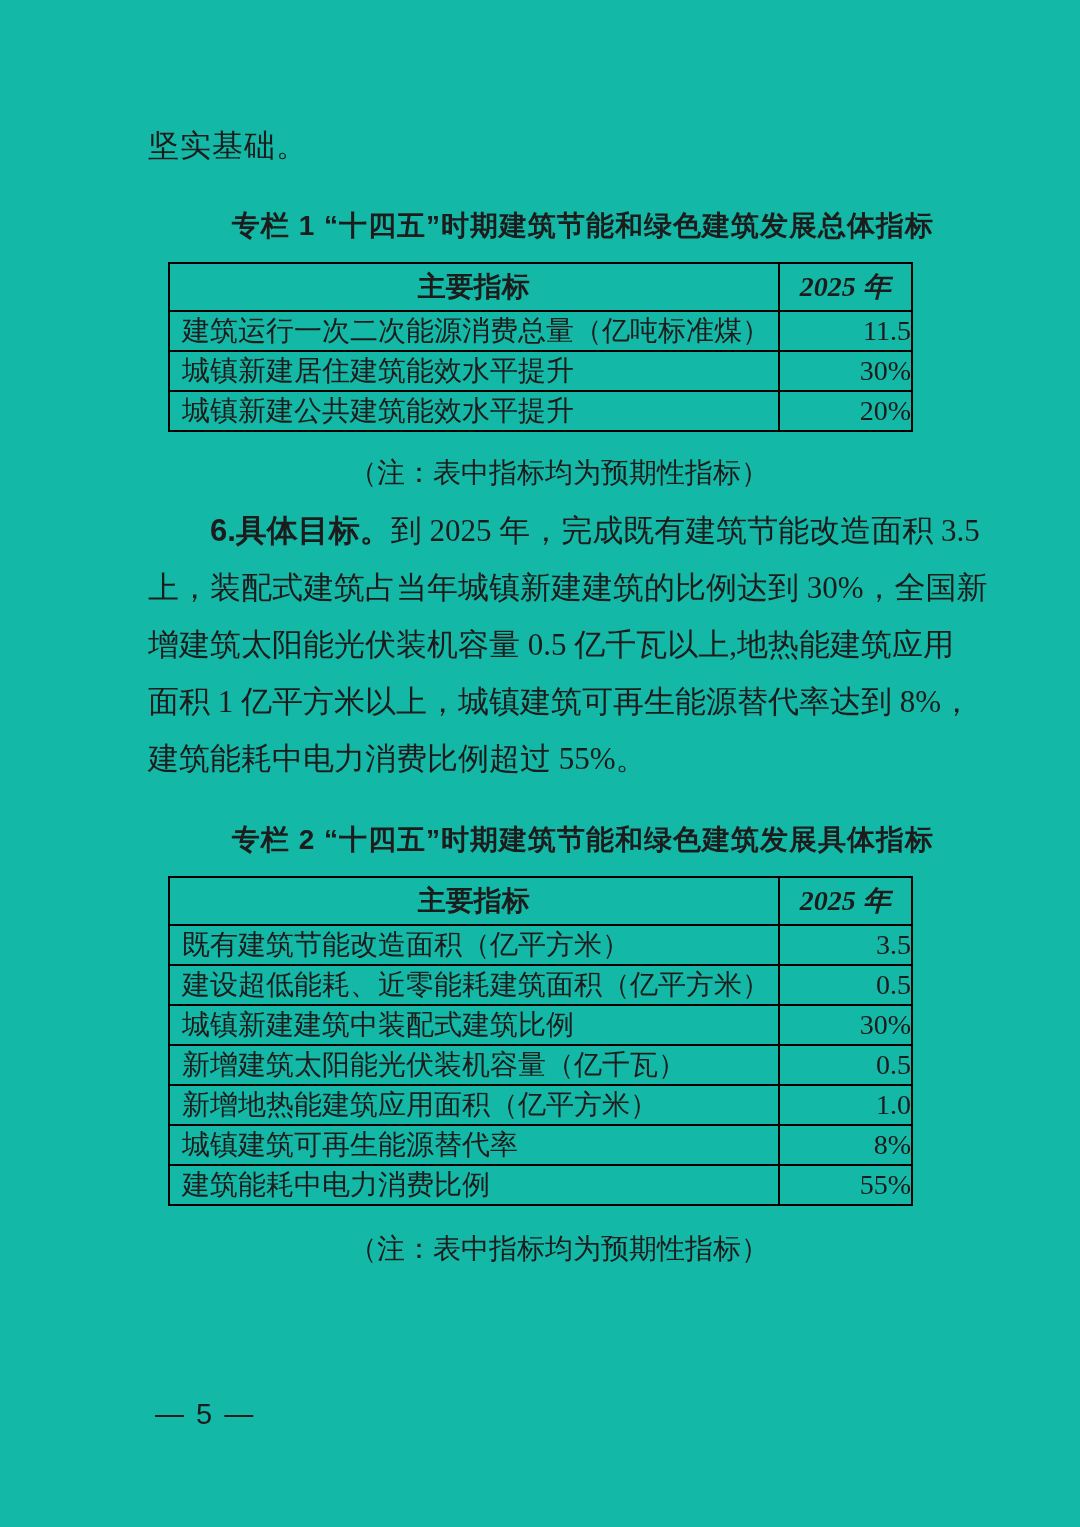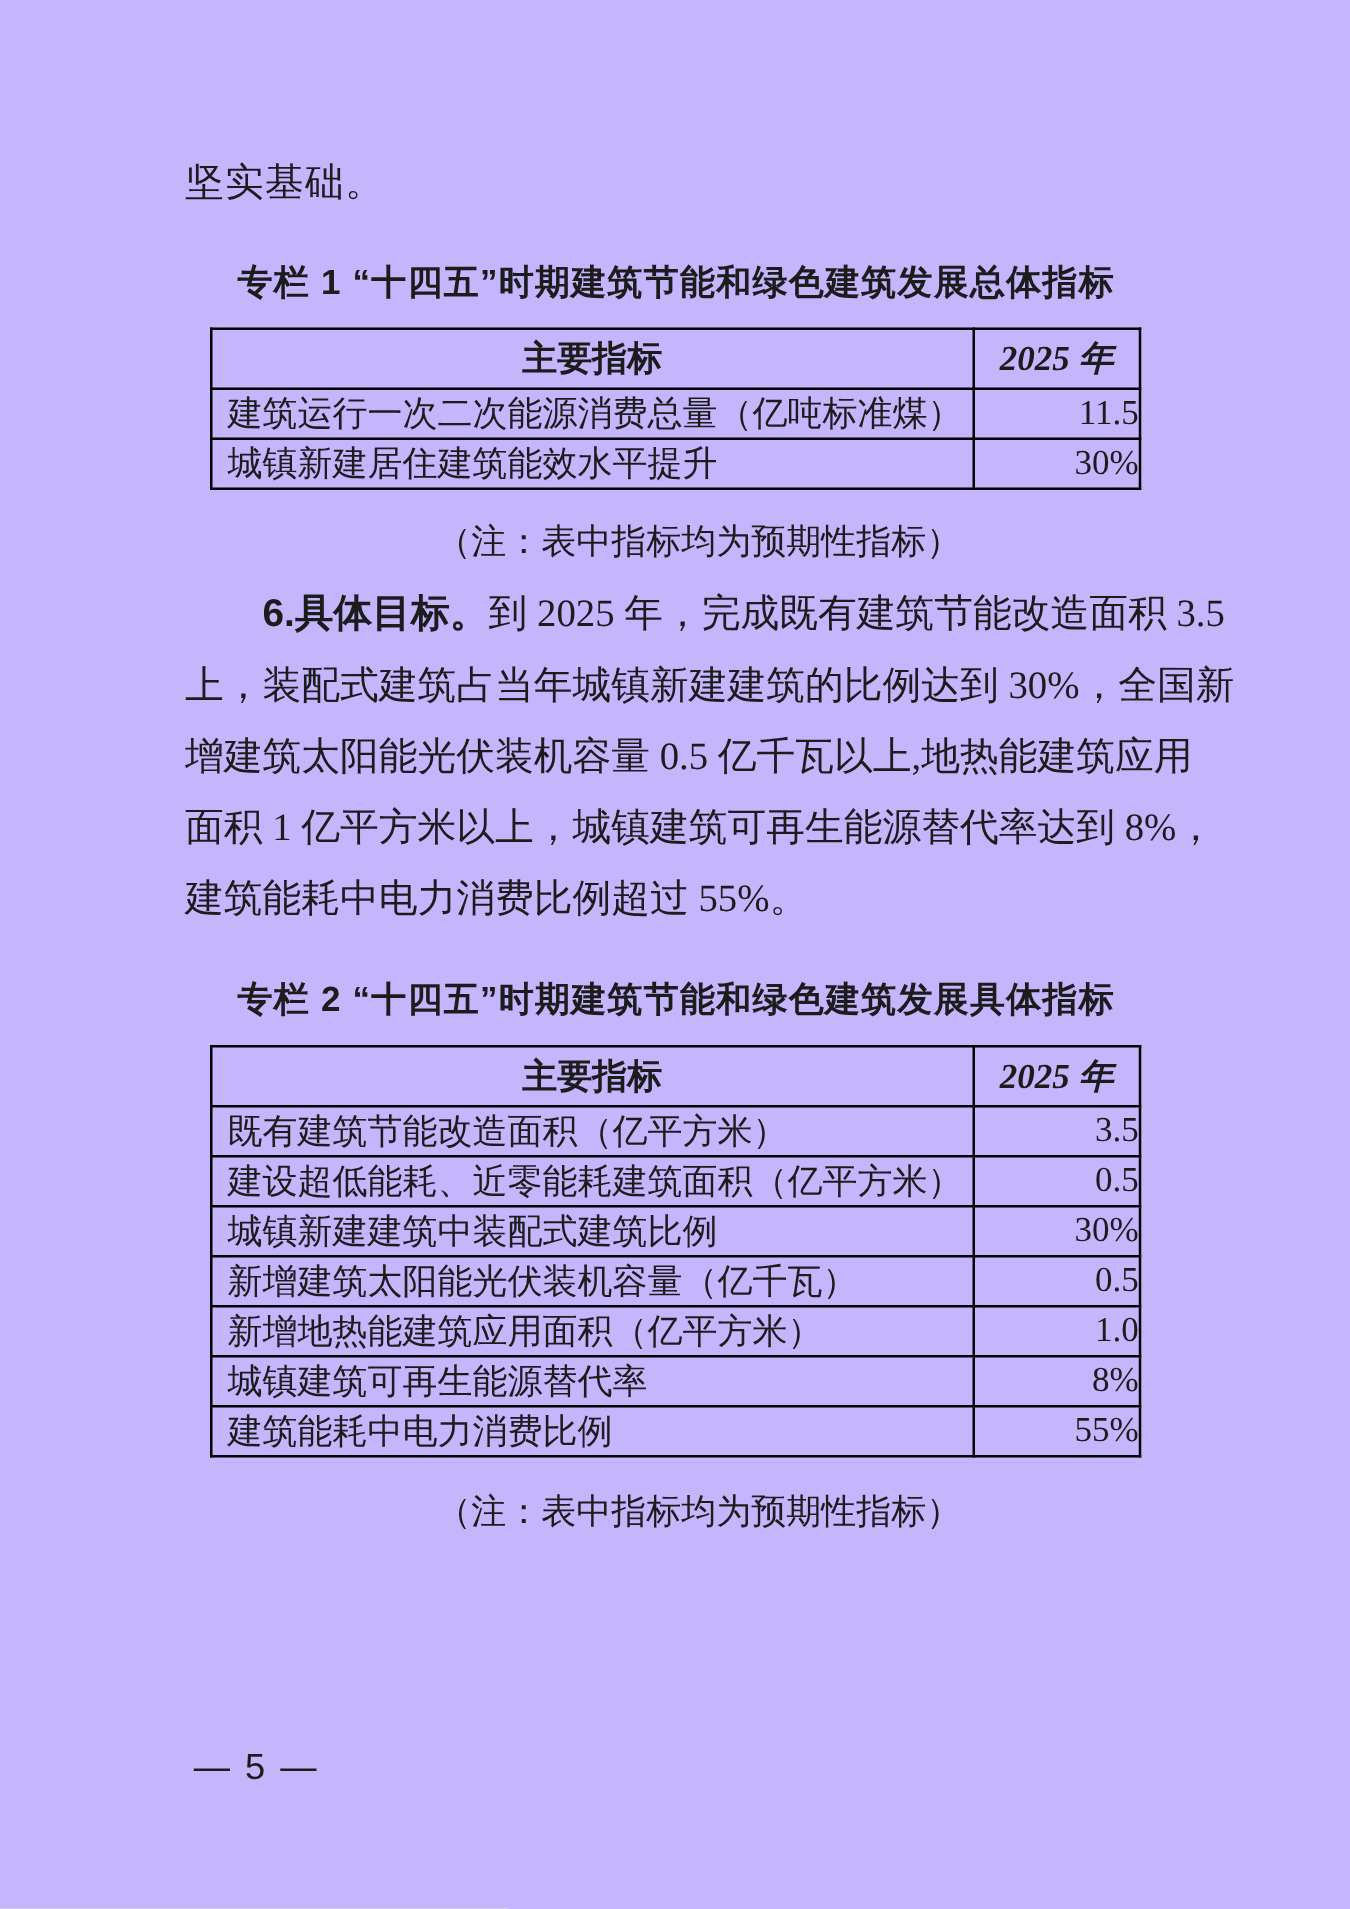--- a/index.html
+++ b/index.html
@@ -2,36 +2,36 @@
 <html lang="zh"><head>
 <meta charset="utf-8">
 <style>
   * { margin:0; padding:0; box-sizing:border-box; }
   html,body { background:#e9e9e9; }
   body { font-family:"Liberation Serif", serif; color:#1c1c1c; }
   .page {
     position:relative;
     width:1080px; height:1527px;
     margin:0 auto;
-    background:#c4b5fd;
+    background:#14b8a6;
     overflow:hidden;
   }
   .content {
     position:absolute;
     left:148px; top:0;
     width:786px;
   }
   .top-text {
     margin-top:125px;
     font-size:31px;
     letter-spacing:1px;
   }
   .box-title {
     margin-top:40px;
-    text-align:center;
+    text-align:right;
     font-family:"Liberation Sans", sans-serif;
     font-weight:bold;
     font-size:28px;
     letter-spacing:1px;
   }
   table.indicator-table {
     margin-top:17px;
     margin-left:20px;
     width:745px;
     border-collapse:collapse;
@@ -106,20 +106,24 @@
         <th class="col-year">2025 年</th>
       </tr>
       <tr>
         <td class="ind-name">建筑运行一次二次能源消费总量（亿吨标准煤）</td>
         <td class="ind-value">11.5</td>
       </tr>
       <tr>
         <td class="ind-name">城镇新建居住建筑能效水平提升</td>
         <td class="ind-value">30%</td>
       </tr>
+      <tr>
+        <td class="ind-name">城镇新建公共建筑能效水平提升</td>
+        <td class="ind-value">20%</td>
+      </tr>
     </tbody>
       </table>
 
     <div class="table-note">（注：表中指标均为预期性指标）</div>
 
     <div class="body-paragraph">
       <div class="para-line first"><span class="para-lead">6.具体目标。</span><span>到 2025 年，完成既有建筑节能改造面积 3.5</span></div>
       <div class="para-line">上，装配式建筑占当年城镇新建建筑的比例达到 30%，全国新</div>
       <div class="para-line">增建筑太阳能光伏装机容量 0.5 亿千瓦以上,地热能建筑应用</div>
       <div class="para-line">面积 1 亿平方米以上，城镇建筑可再生能源替代率达到 8%，</div>

